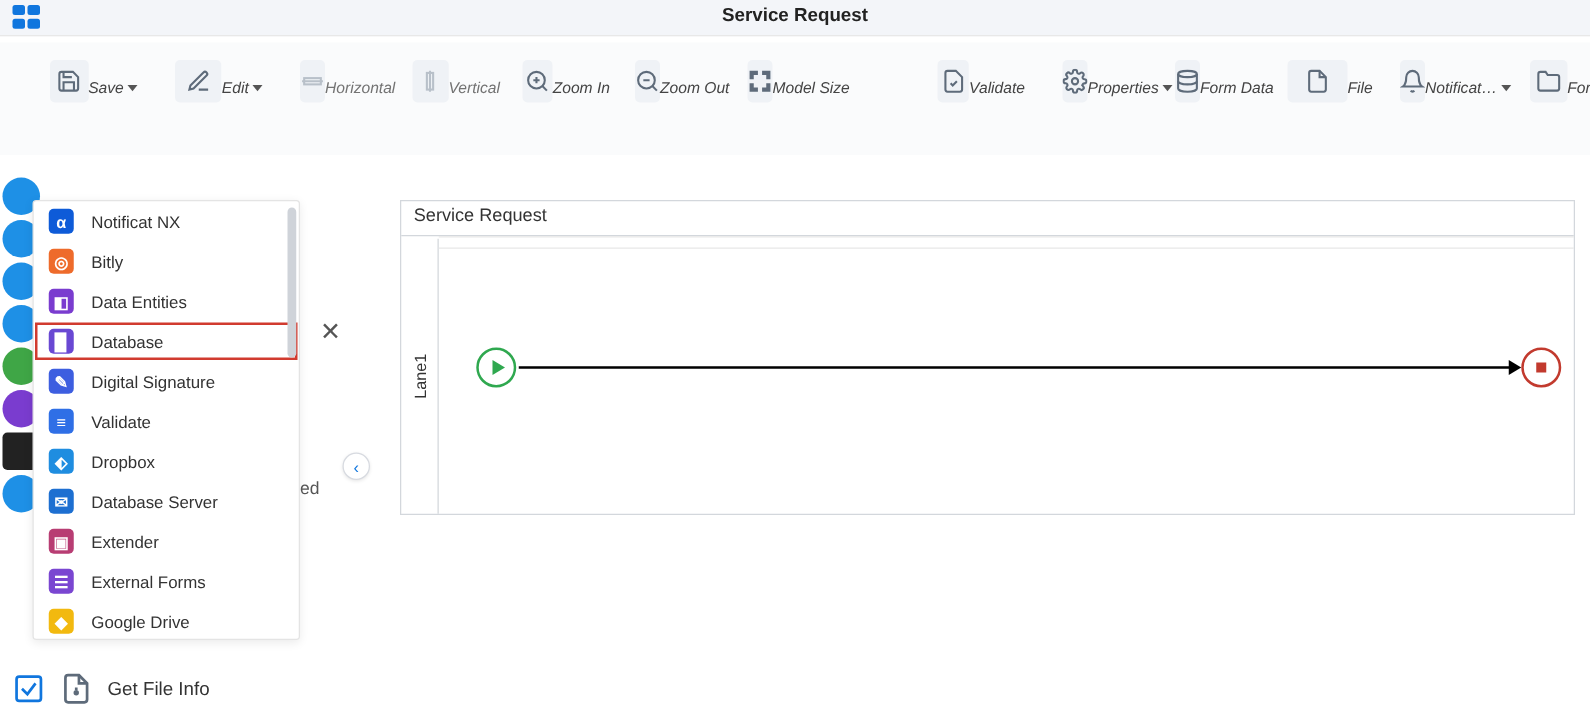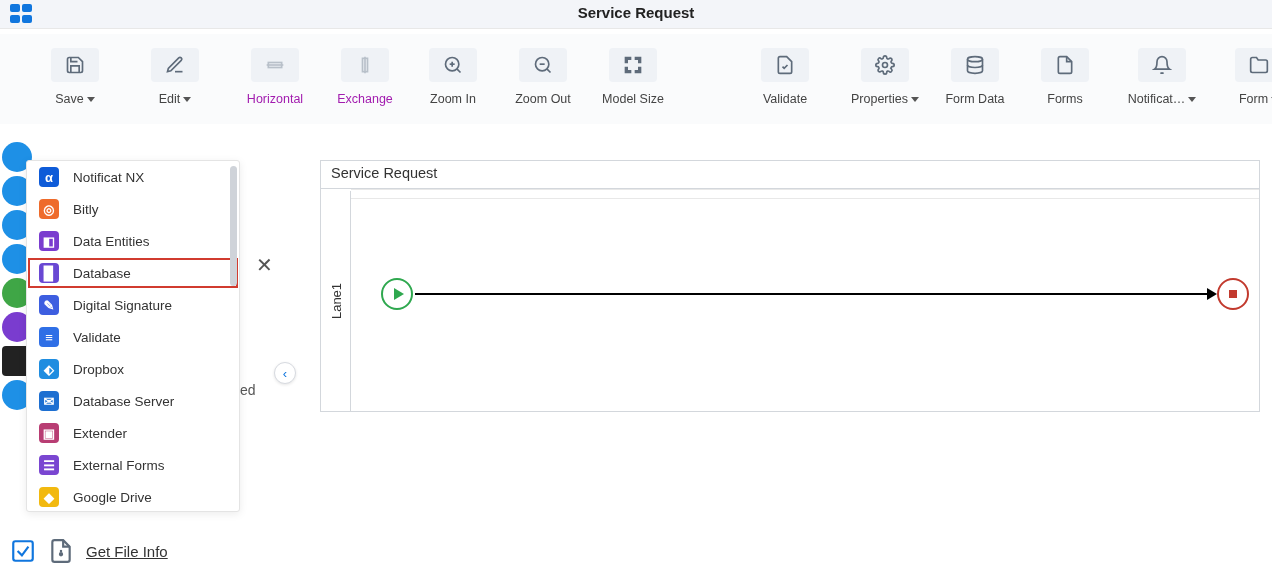--- a/index.html
+++ b/index.html
@@ -7,45 +7,45 @@
 
   
   .top-header { position:absolute; top:0; left:0; right:0; height:29px; background:#f3f5f9; border-bottom:1px solid #e8e8e8; }
   .app-tiles { position:absolute; left:10px; top:4px; width:24px; height:20px; display:flex; flex-wrap:wrap; gap:2px; cursor:pointer; }
   .app-tiles span { width:10px; height:8px; background:#1076de; border-radius:2px; }
   .page-title { position:absolute; left:0; right:0; top:4px; text-align:center; font-size:15px; font-weight:600; color:#222; }
 
   
   .toolbar { position:absolute; top:34px; left:0; right:0; height:90px; background:#fafbfc; }
   .tb-group { position:absolute; top:14px; display:flex; gap:20px; }
-  .tb-btn { display:flex; flex-direction:column; align-items:center; width:70px; cursor:pointer; }
+  .tb-btn { display:flex; flex-direction:row; align-items:center; width:70px; cursor:pointer;font-style:italic; }
   .tb-ico { width:48px; height:34px; background:#eff2f6; border-radius:4px; display:flex; align-items:center; justify-content:center; color:#5e6b7a; }
   .tb-ico.disabled { color:#b8c0c9; }
   .tb-lbl { margin-top:10px; font-size:12.5px; color:#444; display:flex; align-items:center; gap:3px; white-space:nowrap; }
-  .tb-lbl.disabled { color:#a21caf; }
+  .tb-lbl.disabled { color:#737373; }
   .caret { display:inline-block; width:0; height:0; border-left:4px solid transparent; border-right:4px solid transparent; border-top:5px solid #555; }
 
   
   .left-rail { position:absolute; top:140px; left:0; width:34px; height:430px; }
   .rail-ico { width:30px; height:30px; margin:2px 2px 4px 2px; border-radius:15px; display:flex; align-items:center;justify-content:center; color:#fff; font-size:16px; }
 
   
   .activity-popup { position:absolute; top:160px; left:26px; width:214px; height:352px; background:#fff; border:1px solid #e4e4e4; box-shadow:0 2px 8px rgba(0,0,0,.08); border-radius:3px; overflow:hidden; }
   .activity-popup .scroll { position:absolute; right:2px; top:5px; width:7px; height:120px; background:#cfd3d9; border-radius:4px; }
   .act-item { display:flex; align-items:center; height:32px; padding-left:12px; font-size:13.5px; color:#333; cursor:pointer; }
   .act-item.highlight { outline:2px solid #d13b2f; outline-offset:-3px; }
   .act-ico { width:20px; height:20px; margin-right:14px; display:flex; align-items:center;justify-content:center; border-radius:4px; color:#fff; font-size:13px; font-weight:bold; }
 
   .chevron-left { position:absolute; top:362px; left:274px; width:22px; height:22px; border:1px solid #d7dae0; border-radius:11px; background:#fff; display:flex; align-items:center;justify-content:center; color:#1076de; font-size:13px; cursor:pointer; box-shadow:0 1px 3px rgba(0,0,0,.1); }
   .close-x { position:absolute; top:253px; left:256px; font-size:20px; color:#555; cursor:pointer; }
   .ed-txt { position:absolute; top:382px; left:240px; font-size:14px; color:#555; }
 
   
   .gfi { position:absolute; top:538px; left:10px; display:flex; align-items:center; gap:12px; }
-  .gfi-lbl { font-size:15px; color:#333;text-decoration:underline; }
+  .gfi-lbl { font-size:15px; color:#333; }
 
   
   .canvas { position:absolute; top:160px; left:320px; width:940px; height:252px; border:1px solid #d3d7dc; background:#fff; }
   .canvas-title { height:28px; border-bottom:1px solid #d3d7dc; padding:4px 10px; font-size:14.5px; color:#333; }
   .lane-head { position:absolute; top:30px; left:0; width:30px; bottom:0; border-right:1px solid #d3d7dc; }
   .lane-lbl { position:absolute; top:50%; left:50%; transform:translate(-50%,-50%) rotate(-90deg); font-size:13px; color:#333; }
   .lane-body { position:absolute; top:28px; left:30px; right:0; bottom:0; border-top:1px solid #e8e8e8; }
   .lane-hline { position:absolute; top:8px; left:0; right:0; height:1px; background:#e8e8e8; }
   .start-node { position:absolute; top:88px; left:30px; width:32px; height:32px; border:2px solid #2fa84f; border-radius:50%; background:#fff; display:flex; align-items:center;justify-content:center; cursor:pointer; }
   .start-node:before { content:""; border-left:10px solid #2fa84f; border-top:6px solid transparent; border-bottom:6px solid transparent; margin-left:3px; }
@@ -107,21 +107,21 @@
         </div>
       <div class="tb-lbl disabled">Horizontal</div>
     </div>
     <div class="tb-btn">
       <div class="tb-ico disabled">
           <svg width="20" height="20" viewBox="0 0 24 24" fill="none" stroke="currentColor" stroke-width="2">
             <rect x="9" y="4" width="6" height="16"></rect>
             <line x1="12" y1="2" x2="12" y2="22"></line>
           </svg>
         </div>
-      <div class="tb-lbl disabled">Exchange</div>
+      <div class="tb-lbl disabled">Vertical</div>
     </div>
   </div>
 
   <div class="tb-group" style="left:418px">
     <div class="tb-btn">
       <div class="tb-ico">
           <svg width="20" height="20" viewBox="0 0 24 24" fill="none" stroke="currentColor" stroke-width="2">
             <circle cx="11" cy="11" r="8"></circle>
             <line x1="21" y1="21" x2="16.65" y2="16.65"></line>
             <line x1="11" y1="8" x2="11" y2="14"></line>
@@ -185,21 +185,21 @@
         </div>
       <div class="tb-lbl">Form Data</div>
     </div>
     <div class="tb-btn">
       <div class="tb-ico">
           <svg width="20" height="20" viewBox="0 0 24 24" fill="none" stroke="currentColor" stroke-width="2">
             <path d="M14 2H6a2 2 0 0 0-2 2v16a2 2 0 0 0 2 2h12a2 2 0 0 0 2-2V8z"></path>
             <polyline points="14 2 14 8 20 8"></polyline>
           </svg>
         </div>
-      <div class="tb-lbl">Forms</div>
+      <div class="tb-lbl">File</div>
     </div>
     <div class="tb-btn" style="width:84px">
       <div class="tb-ico">
           <svg width="20" height="20" viewBox="0 0 24 24" fill="none" stroke="currentColor" stroke-width="2">
             <path d="M18 8a6 6 0 0 0-12 0c0 7-3 9-3 9h18s-3-2-3-9"></path>
             <path d="M13.7 21a2 2 0 0 1-3.4 0"></path>
           </svg>
         </div>
       <div class="tb-lbl">
           <span>Notificat…</span>

